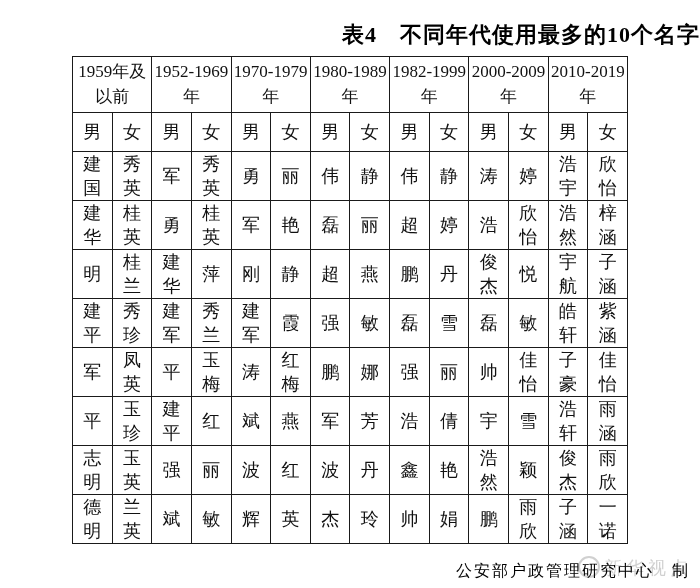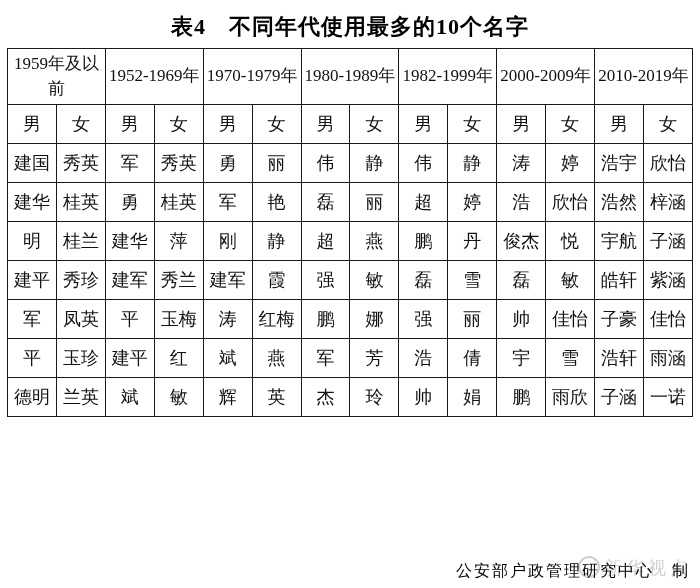--- a/index.html
+++ b/index.html
@@ -11,32 +11,32 @@
     overflow: hidden;
     font-family: "Liberation Serif", "DejaVu Serif", serif;
     color: #111111;
   }
   .page {
     position: relative;
     width: 700px;
     height: 588px;
   }
   .title {
-    text-align: center;
+    text-align: right;
     font-size: 22px;
     font-weight: bold;
     letter-spacing: 1px;
-    padding-top: 12px;
+    padding-top: 20px;
     height: 34px;
     color: #000000;
   }
   table.names {
     border-collapse: collapse;
     table-layout: fixed;
-    width: 686px;
+    width: 556px;
     margin: 2px auto 0 auto;
   }
   table.names th, table.names td {
     border: 1px solid #1a1a1a;
     text-align: center;
     vertical-align: middle;
     padding: 0 2px;
     overflow: hidden;
   }
   th.decade {
@@ -211,20 +211,36 @@
           <td class="name-cell">军</td>
           <td class="name-cell">芳</td>
           <td class="name-cell">浩</td>
           <td class="name-cell">倩</td>
           <td class="name-cell">宇</td>
           <td class="name-cell">雪</td>
           <td class="name-cell">浩轩</td>
           <td class="name-cell">雨涵</td>
         </tr>
         <tr>
+          <td class="name-cell">志明</td>
+          <td class="name-cell">玉英</td>
+          <td class="name-cell">强</td>
+          <td class="name-cell">丽</td>
+          <td class="name-cell">波</td>
+          <td class="name-cell">红</td>
+          <td class="name-cell">波</td>
+          <td class="name-cell">丹</td>
+          <td class="name-cell">鑫</td>
+          <td class="name-cell">艳</td>
+          <td class="name-cell">浩然</td>
+          <td class="name-cell">颖</td>
+          <td class="name-cell">俊杰</td>
+          <td class="name-cell">雨欣</td>
+        </tr>
+        <tr>
           <td class="name-cell">德明</td>
           <td class="name-cell">兰英</td>
           <td class="name-cell">斌</td>
           <td class="name-cell">敏</td>
           <td class="name-cell">辉</td>
           <td class="name-cell">英</td>
           <td class="name-cell">杰</td>
           <td class="name-cell">玲</td>
           <td class="name-cell">帅</td>
           <td class="name-cell">娟</td>

